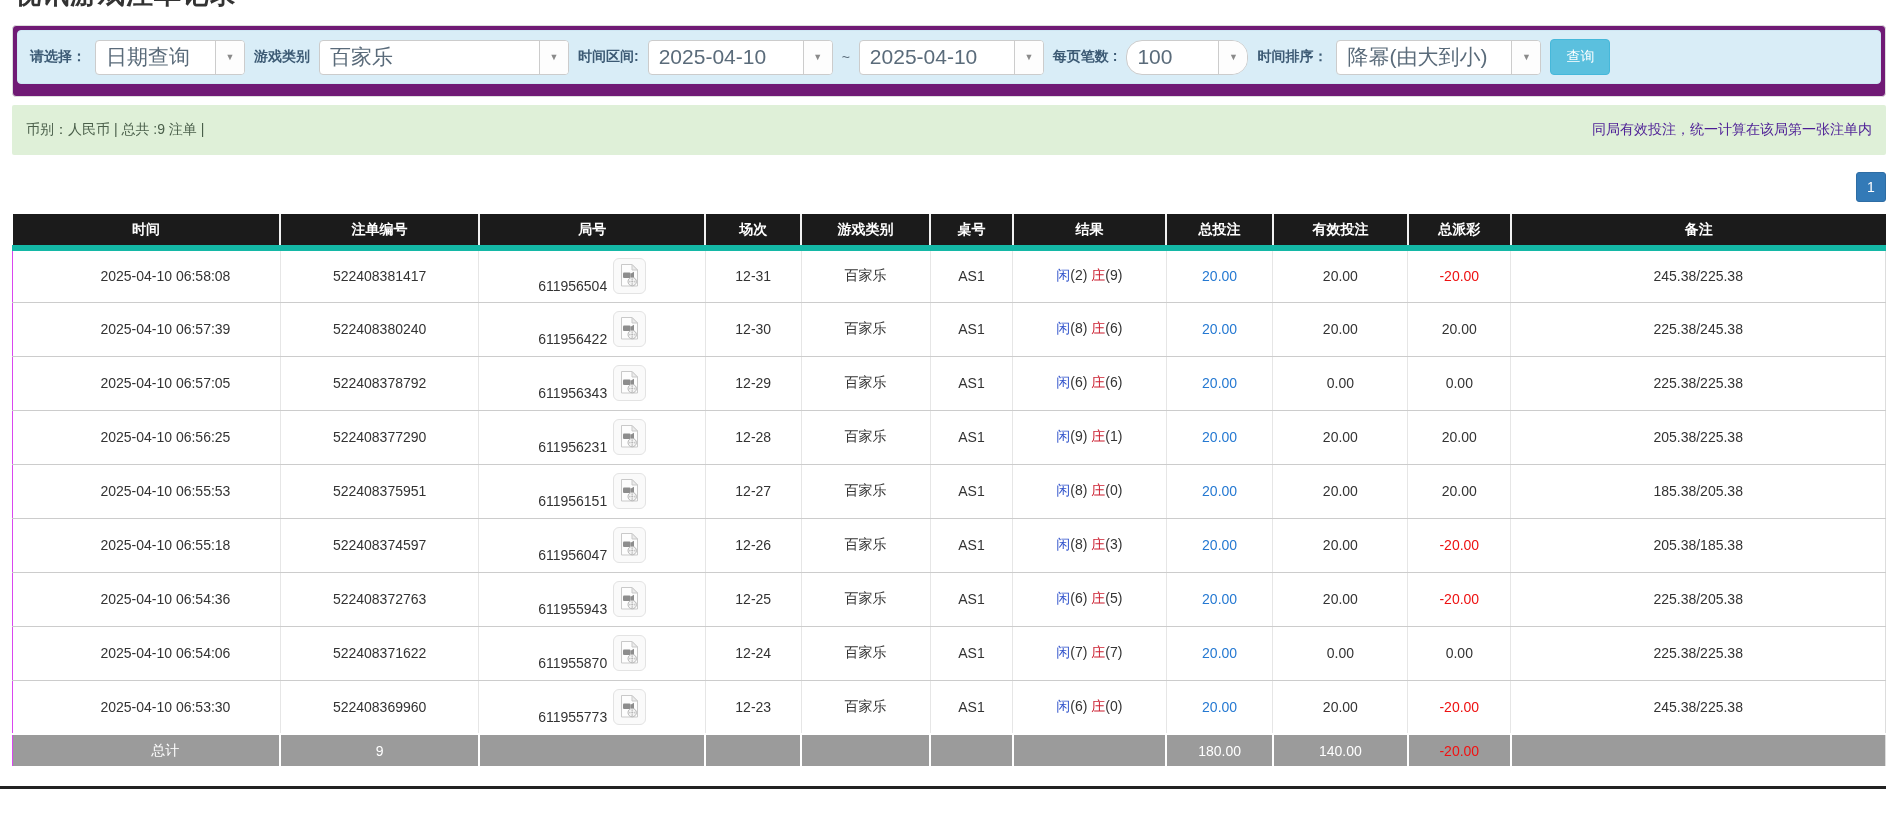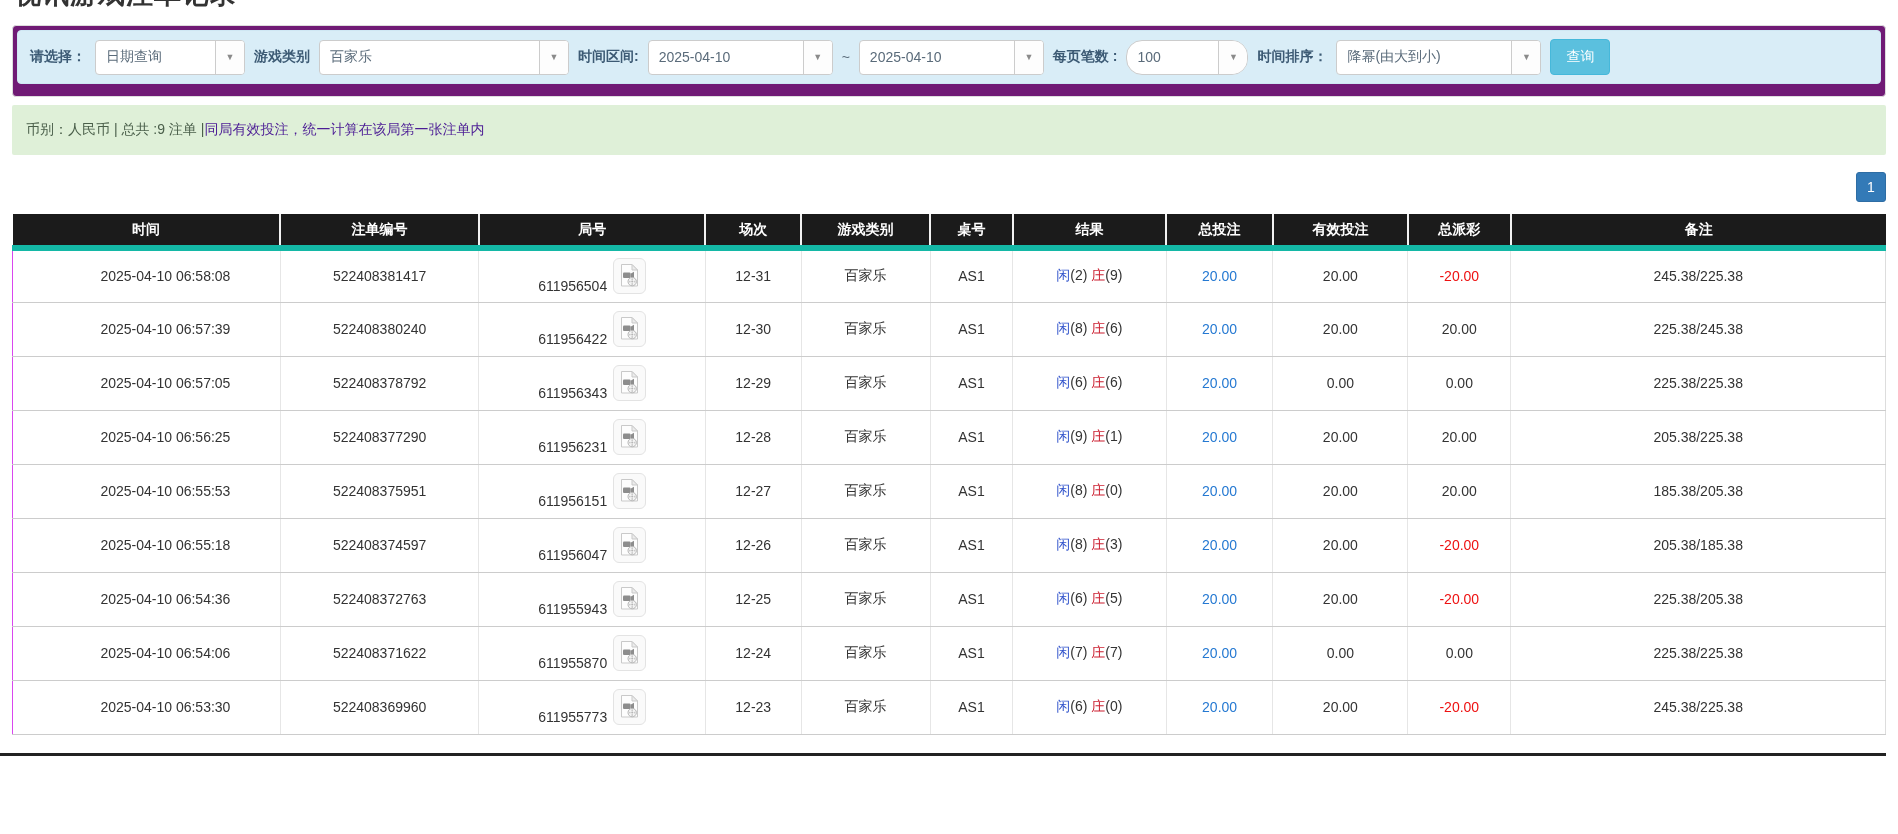--- a/index.html
+++ b/index.html
@@ -12,28 +12,28 @@
 
   
   .title-clip { height: 10px; overflow: hidden; }
   .title-clip h1 { margin: -24px 0 0 2px; font-size: 27px; font-weight: bold; color:#333; letter-spacing: 1px; }
 
   
   .filter-panel { margin-top: 15px; border: 1px solid #ddd; border-radius: 4px; background:#701a75; padding: 4px 4px 12px 4px; }
   .filter-bar { background:#d9edf7; border:1px solid #cfe7f3; border-radius: 4px; display:flex; align-items:center; gap: 9px; padding: 8px 12px; }
   .flabel { font-size: 14px; font-weight: bold; color: #3c5a74; white-space: nowrap; }
   .combo { background:#fff; border:1px solid #ccc; border-radius:4px; height:35px; display:flex; align-items:stretch; overflow:hidden; }
-  .combo .val { display:flex; align-items:center; padding:0 10px; font-size:14px; color:#5a6b7a; flex:1 1 auto; white-space:nowrap; }
+  .combo .val { display:flex; align-items:center; padding:0 10px; font-size:21px; color:#5a6b7a; flex:1 1 auto; white-space:nowrap; }
   .combo .arrow { width:29px; border-left:1px solid #ccc; background:#fdfdfd; display:flex; align-items:center; justify-content:center; color:#8a8a8a; font-size:9px; cursor:pointer; }
   .w-qtype { width:150px; } .w-game { width:250px; } .w-date { width:185px; } .w-size { width:122px;border-radius:16px; } .w-sort { width:205px; }
   .tilde { color:#5a6b7a; font-size:14px; }
   .search-btn { background:#5bc0de; border:1px solid #46b8da; color:#fff; font-size:14px; border-radius:4px; padding:8px 15px; cursor:pointer; }
 
   
-  .summary-bar { margin-top: 8px; background:#dff0d8; border-radius:2px; padding: 16px 14px; display:flex; justify-content:flex-start; align-items:center; }
+  .summary-bar { margin-top: 8px; background:#dff0d8; border-radius:2px; padding: 16px 14px; display:flex; justify-content:space-between; align-items:center; }
   .summary-left { font-size:14px; color:#4a5f4a; }
   .summary-note { font-size:14px; color:#4c1d95; }
 
   
   .pagination { display:flex; justify-content:flex-end; margin: 17px 0 12px 0; }
   .page-btn { width:30px; height:30px; background:#337ab7; border:1px solid #2e6da4; border-radius:3px; color:#fff; font-size:14px; cursor:pointer; }
 
   
   table.records { width:100%; border-collapse: collapse; table-layout: fixed; }
   thead th { background:#1b1b1b; color:#fff; font-size:14px; font-weight:bold; height:34px; border-right:2px solid #f2f2f2; border-bottom:6px solid #14b8a6; }
@@ -395,18 +395,31 @@
             </span></td>
           <td>12-23</td>
           <td>百家乐</td>
           <td>AS1</td>
           <td><span class="res-player">闲</span><span>(6) </span><span class="res-banker">庄</span><span>(0)</span></td>
           <td><span class="blue-link">20.00</span></td>
           <td>20.00</td>
           <td class="neg">-20.00</td>
           <td>245.38/225.38</td>
         </tr>
+        <tr class="totals">
+          <td>总计</td>
+          <td>9</td>
+          <td></td>
+          <td></td>
+          <td></td>
+          <td></td>
+          <td></td>
+          <td>180.00</td>
+          <td>140.00</td>
+          <td class="neg">-20.00</td>
+          <td></td>
+        </tr>
       </tbody>
   </table>
 
 </div>
 
 <div class="bottom-line"></div>
 
 </body></html>

